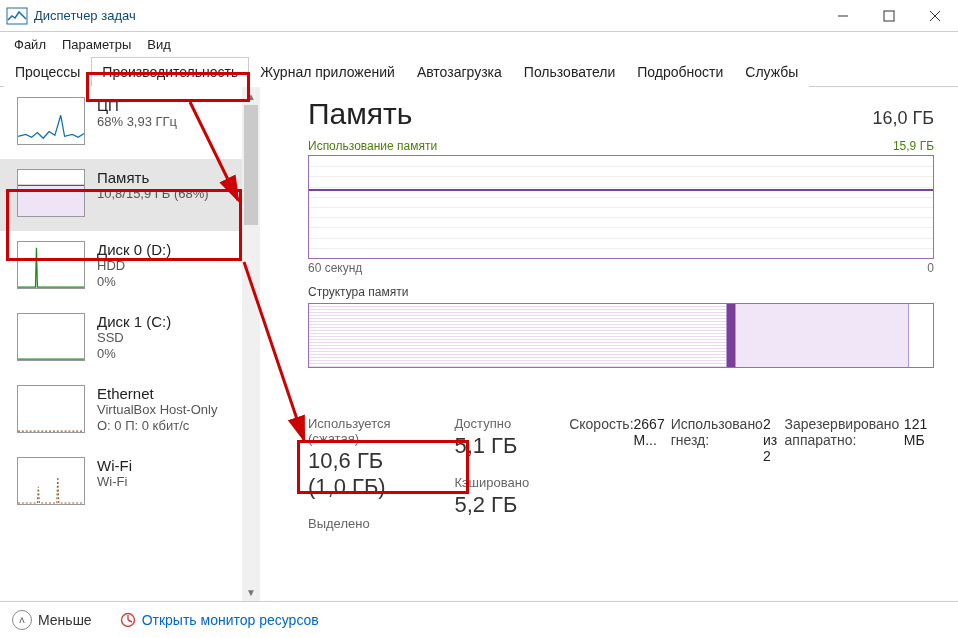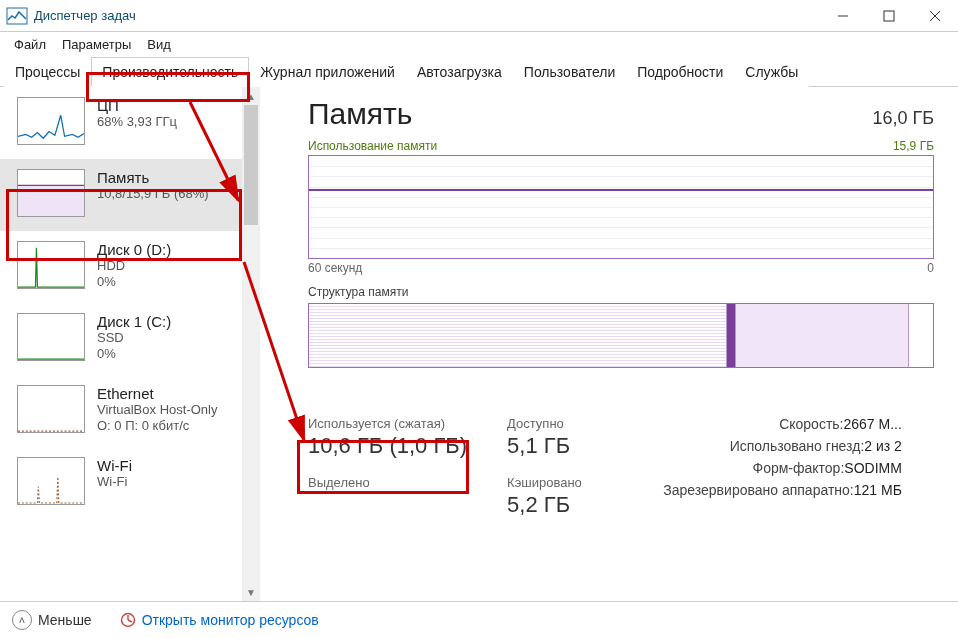--- a/index.html
+++ b/index.html
@@ -61,21 +61,21 @@
   .struct-chart .seg.used { background: repeating-linear-gradient(0deg, #e9d9f3, #e9d9f3 1px, #fff 1px, #fff 3px); flex: 0 0 67%; border-right: 1px solid #b895d0; }
   .struct-chart .seg.mod  { background: #7a3f9a; flex: 0 0 1.2%; }
   .struct-chart .seg.standby { background: #f0e6f7; flex: 0 0 28%; border-left: 1px solid #b895d0; border-right: 1px solid #b895d0;}
   .struct-chart .seg.free { background: #fff; flex: 1; }
 
   .stats { display: flex; gap: 40px; margin-top: 48px; }
   .stats .col { display: flex; flex-direction: column; gap: 16px; }
   .stat-block .label { font-size: 13px; color: #666; }
   .stat-block .value { font-size: 22px; color: #333; margin-top: 2px; }
 
-  .kv-list { display: flex; flex-direction: column; gap: 6px; min-width: 280px; align-items: flex-end; }
+  .kv-list { display: flex; gap: 6px; min-width: 280px; }
   .kv-row { display: flex; justify-content: space-between; font-size: 14px; color: #333; }
   .kv-row .k { color: #444; }
   .kv-row .v { color: #222; }
 
   
   .footer { height: 36px; border-top: 1px solid #ccc; display: flex; align-items: center; padding: 0 12px; gap: 10px; }
   .footer .less-btn { display: flex; align-items: center; gap: 6px; font-size: 14px; color: #333; }
   .footer .less-btn .circ { width: 20px; height: 20px; border: 1px solid #888; border-radius: 50%; display: flex; align-items: center; justify-content: center; font-size: 11px; color: #555; }
   .footer .open-mon { display: flex; align-items: flex-start; gap: 6px; color: #0066cc; font-size: 14px; }
   .footer .open-mon .mon-icon { width: 16px; height: 16px; }
@@ -285,24 +285,20 @@
       <div class="kv-list">
         <div class="kv-row">
           <span class="k">Скорость:</span>
           <span class="v">2667 М...</span>
         </div>
         <div class="kv-row">
           <span class="k">Использовано гнезд:</span>
           <span class="v">2 из 2</span>
         </div>
         <div class="kv-row">
-          <span class="k">Форм-фактор:</span>
-          <span class="v">SODIMM</span>
-        </div>
-        <div class="kv-row">
           <span class="k">Зарезервировано аппаратно:</span>
           <span class="v">121 МБ</span>
         </div>
       </div>
     </div>
   </div>
 </div>
 
 <div class="footer">
   <div class="less-btn">

